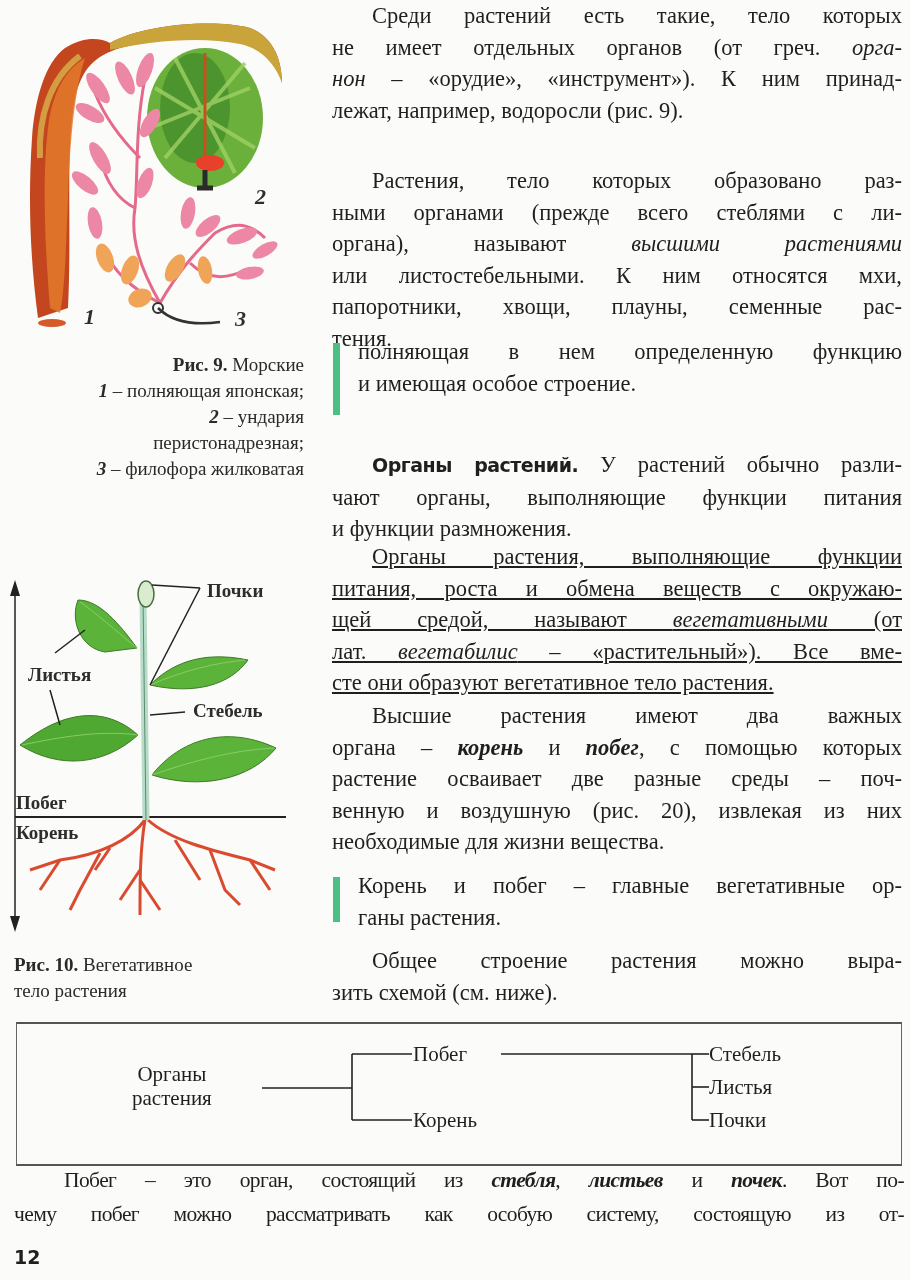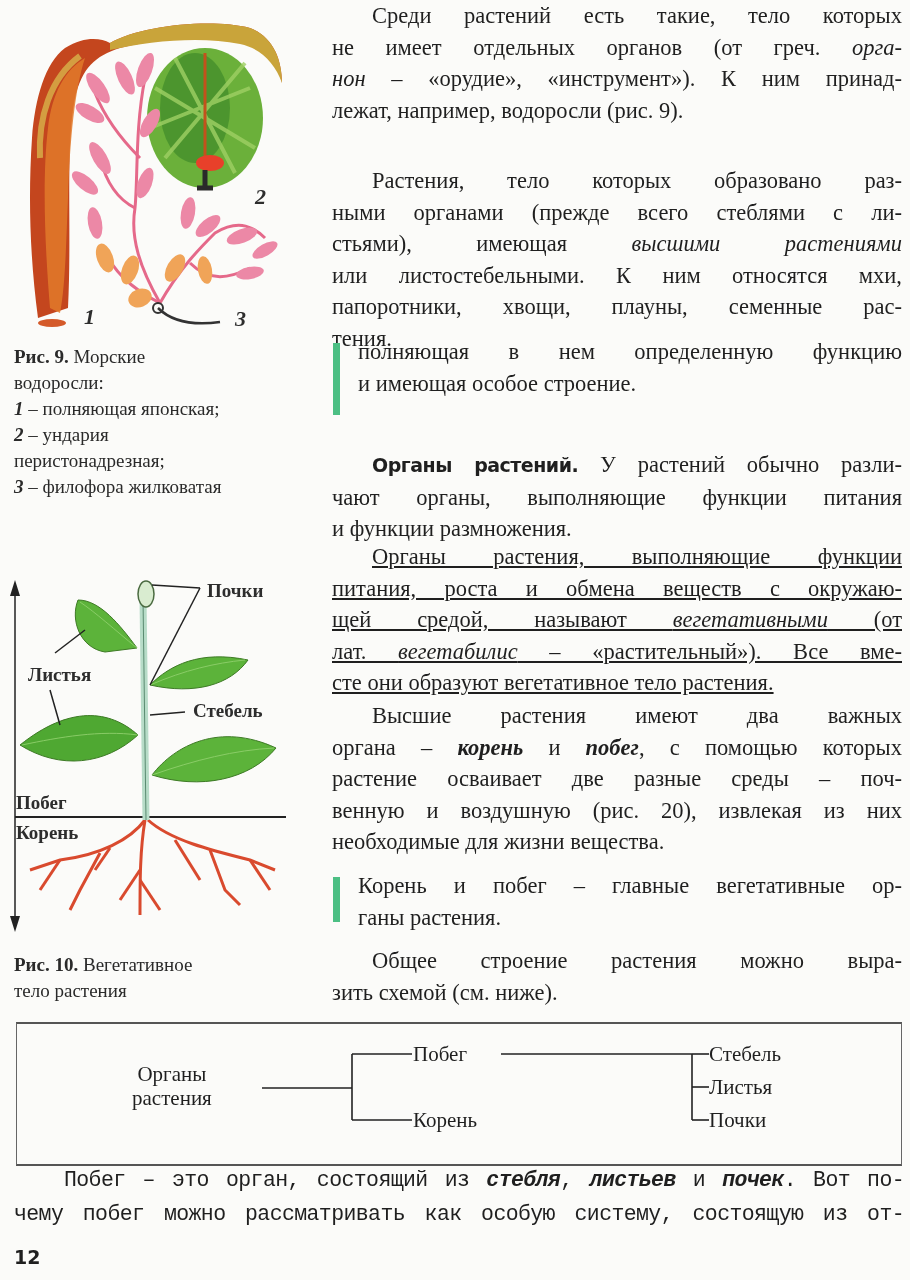--- a/index.html
+++ b/index.html
@@ -15,21 +15,21 @@
   .bi { font-weight: bold; font-style: italic; }
   .def-bar { position: absolute; width: 7px; background: #4cbf84; }
   .sans-b { font-family: "DejaVu Sans", "Liberation Sans", sans-serif; font-weight: bold; font-size: 19px; letter-spacing: -0.5px; }
   .caption { position: absolute; left: 14px; width: 290px; font-size: 19px; line-height: 26px; color: #2a2a2a; }
   .caption b { font-weight: bold; }
   .caption .num { font-style: italic; font-weight: bold; }
   .fig-label { position: absolute; font-size: 19px; font-weight: bold; color: #2d2d2d; }
   .scheme-box { position: absolute; left: 16px; top: 1022px; width: 886px; height: 144px; border-top: 2px solid #555; border-bottom: 2px solid #555; border-left: 1.5px solid #666; border-right: 1.5px solid #666; box-sizing: border-box; }
   .scheme-text { position: absolute; font-size: 21px; line-height: 24px; font-family: "Liberation Serif", serif; }
   .bottom { position: absolute; left: 14px; width: 890px; font-size: 21.5px; line-height: 34px; letter-spacing: -0.6px; font-family: "Liberation Sans Narrow", "Liberation Serif", serif; }
-  .bottom .ln { display: block; white-space: nowrap; text-align: justify; text-align-last: justify; font-family: Liberation Mono, monospace; }
+  .bottom .ln { display: block; white-space: nowrap; text-align: justify; text-align-last: justify; }
   .page-num { position: absolute; left: 14px; top: 1246px; font-family: "DejaVu Sans", sans-serif; font-weight: bold; font-size: 19px; }
 </style>
 </head>
 <body>
 
 <div class="abs" style="left:10px; top:8px; width:290px; height:325px;">
   <svg width="290" height="325" viewBox="0 0 290 325">
 
     <path d="M28,310 C20,250 18,190 22,130 C25,90 35,55 55,40 C75,28 90,30 100,35 C130,18 200,10 240,20 C262,28 272,50 272,75 C268,55 255,38 235,32 C200,25 150,30 110,40 C85,48 72,60 65,90 C55,140 62,220 58,300 Z" fill="#c4461e"></path>
     <path d="M40,300 C35,240 32,170 38,120 C42,85 55,62 75,50 C65,80 60,130 58,190 C56,240 55,280 50,305 Z" fill="#e27a2a" opacity="0.85"></path>
@@ -78,23 +78,22 @@
       <ellipse cx="130" cy="290" rx="9" ry="12" transform="rotate(70 130 290)"></ellipse>
     </g>
     <path d="M148,300 C160,312 180,318 210,314" stroke="#333" stroke-width="2.5" fill="none"></path>
     <circle cx="148" cy="300" r="5" fill="none" stroke="#333" stroke-width="2"></circle>
   </svg>
   <span class="fig-label" style="left:74px; top:296px; font-style:italic; font-size:22px;">1</span>
   <span class="fig-label" style="left:245px; top:176px; font-style:italic; font-size:22px;">2</span>
   <span class="fig-label" style="left:225px; top:298px; font-style:italic; font-size:22px;">3</span>
 </div>
 
-<div class="caption" style="top:344px;">
+<div class="caption" style="top:352px;text-align:right;">
   <div><b>Рис. 9.</b><span> Морские</span></div>
-  <div>водоросли:</div>
   <div><span class="num">1</span><span> – полняющая японская;</span></div>
   <div><span class="num">2</span><span> – ундария</span></div>
   <div><span>перистонадрезная;</span></div>
   <div><span class="num">3</span><span> – филофора жилковатая</span></div>
 </div>
 
 <div class="abs" style="left:0; top:570px; width:300px; height:370px;">
   <svg width="300" height="370" viewBox="0 0 300 370">
 
     <line x1="15" y1="22" x2="15" y2="355" stroke="#222" stroke-width="1.5"></line>
@@ -158,21 +157,21 @@
 <div class="para" style="top:0;">
   <span class="ln" style="padding-left:40px;">Среди растений есть такие, тело которых</span>
   <span class="ln"><span>не имеет отдельных органов (от греч. </span><i>орга-</i></span>
   <span class="ln"><i>нон</i><span>&nbsp;– «орудие», «инструмент»). К ним принад-</span></span>
   <span class="ln last">лежат, например, водоросли (рис. 9).</span>
 </div>
 
 <div class="para" style="top:139px;margin-top:26px;">
   <span class="ln" style="padding-left:40px;">Растения, тело которых образовано раз-</span>
   <span class="ln">ными органами (прежде всего стеблями с ли-</span>
-  <span class="ln"><span>стьями), имеющая </span><i>высшими растениями</i></span>
+  <span class="ln"><span>органа), называют </span><i>высшими растениями</i></span>
   <span class="ln">или листостебельными. К ним относятся мхи,</span>
   <span class="ln">папоротники, хвощи, плауны, семенные рас-</span>
   <span class="ln last">тения.</span>
 </div>
 
 <div class="def-bar" style="left:333px; top:343px; height:72px;"></div>
 <div class="para" style="top:336px; left:358px; width:544px;">
   <span class="ln">полняющая в нем определенную функцию</span>
   <span class="ln last">и имеющая особое строение.</span>
 </div>

